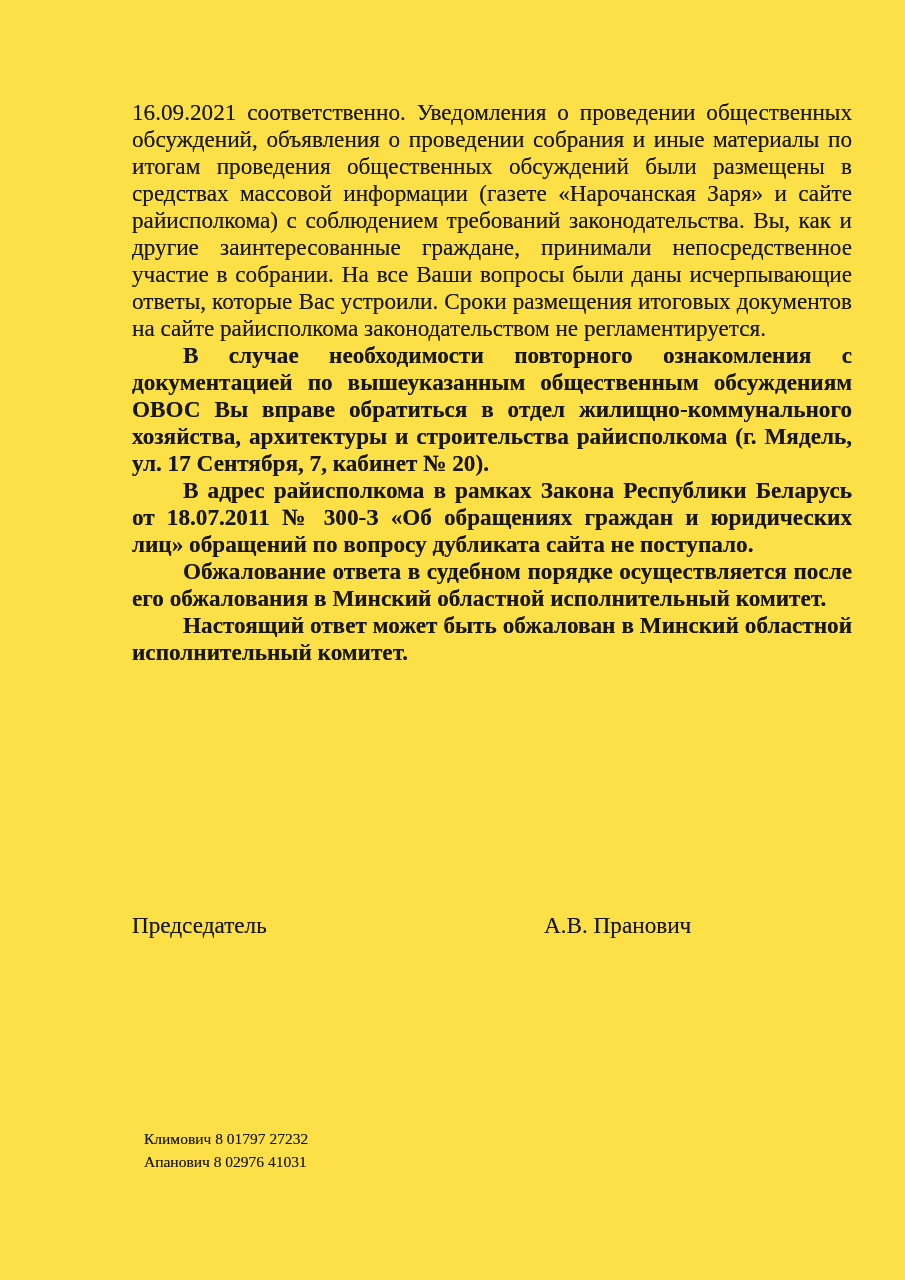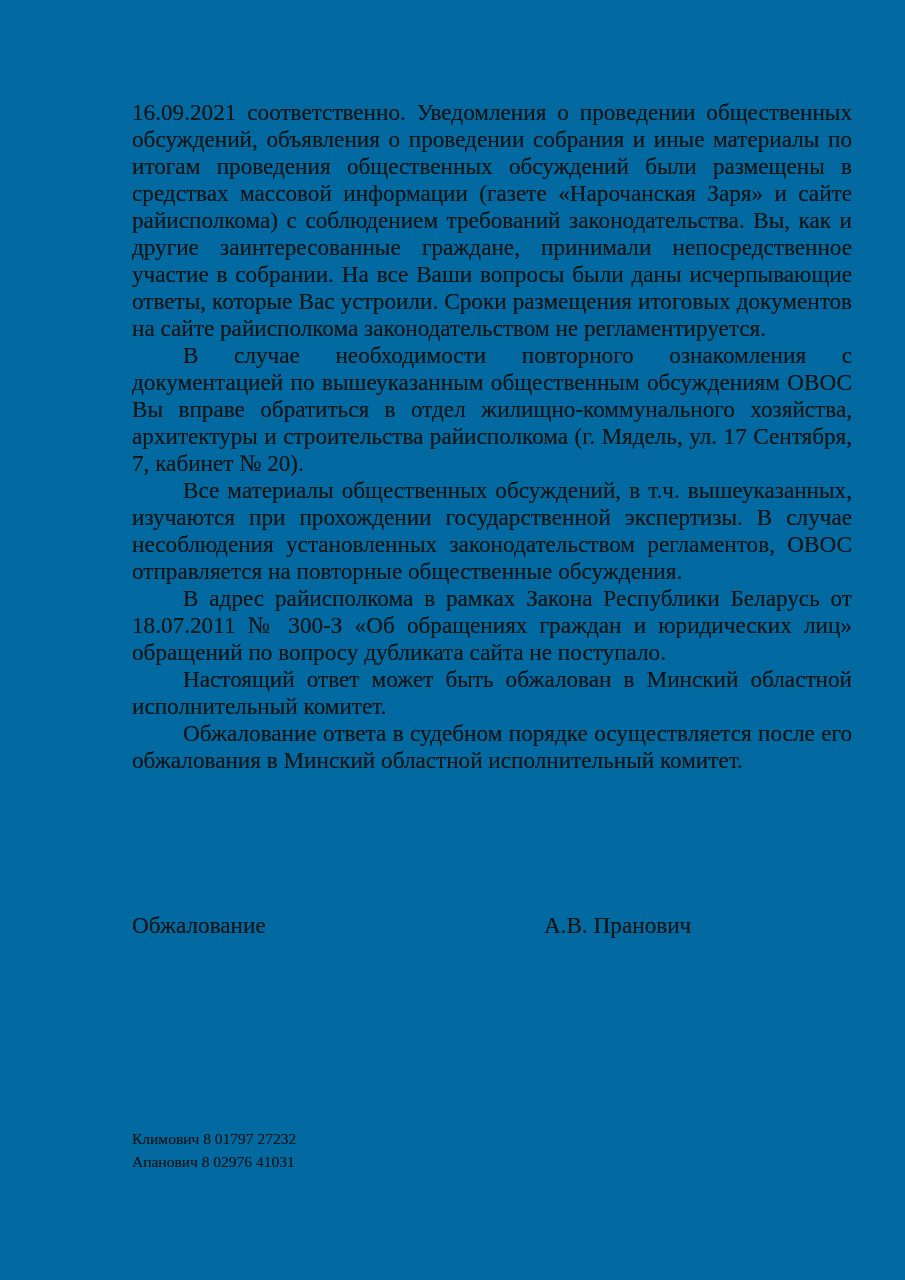--- a/index.html
+++ b/index.html
@@ -25,20 +25,21 @@
     line-height: 27px;
     text-align: justify;
     text-shadow: 0 0 0.5px rgba(0,0,0,0.55);
   }
   .para {
     margin: 0;
     padding: 0;
   }
   .para.indent {
     text-indent: 51px;
+    font-weight: bold;
   }
   .signature {
     position: absolute;
     left: 132px;
     top: 912px;
     width: 720px;
     height: 28px;
     font-size: 23.2px;
     line-height: 27px;
     text-shadow: 0 0 0.5px rgba(0,0,0,0.55);
@@ -52,37 +53,37 @@
   .contacts {
     position: absolute;
     left: 132px;
     top: 1128px;
     font-size: 15.5px;
     line-height: 22.5px;
     text-shadow: 0 0 0.4px rgba(0,0,0,0.5);
   }
   .contact-line {
     white-space: nowrap;
+    margin-left: 12px;
   }
 </style>
 </head>
 <body>
 
-<div class="page" style="background: #0369a1; color: rgb(22, 22, 22);">
+<div class="page" style="background: #fde047; color: rgb(22, 22, 22);">
   <div class="letter-body" id="letterBody">
       <p class="para">16.09.2021 соответственно. Уведомления о проведении общественных обсуждений, объявления о проведении собрания и иные материалы по итогам проведения общественных обсуждений были размещены в средствах массовой информации (газете «Нарочанская Заря» и сайте райисполкома) с соблюдением требований законодательства. Вы, как и другие заинтересованные граждане, принимали непосредственное участие в собрании. На все Ваши вопросы были даны исчерпывающие ответы, которые Вас устроили. Сроки размещения итоговых документов на сайте райисполкома законодательством не регламентируется.</p>
       <p class="para indent">В случае необходимости повторного ознакомления с документацией по вышеуказанным общественным обсуждениям ОВОС Вы вправе обратиться в отдел жилищно-коммунального хозяйства, архитектуры и строительства райисполкома (г. Мядель, ул. 17 Сентября, 7, кабинет № 20).</p>
-      <p class="para indent">Все материалы общественных обсуждений, в т.ч. вышеуказанных, изучаются при прохождении государственной экспертизы. В случае несоблюдения установленных законодательством регламентов, ОВОС отправляется на повторные общественные обсуждения.</p>
       <p class="para indent">В адрес райисполкома в рамках Закона Республики Беларусь от 18.07.2011  № 300-З  «Об обращениях граждан и юридических лиц» обращений по вопросу дубликата сайта не поступало.</p>
+      <p class="para indent">Обжалование ответа в судебном порядке осуществляется после его обжалования в Минский областной исполнительный комитет.</p>
       <p class="para indent">Настоящий ответ может быть обжалован в Минский областной исполнительный комитет.</p>
-      <p class="para indent">Обжалование ответа в судебном порядке осуществляется после его обжалования в Минский областной исполнительный комитет.</p>
     </div>
 
   <div class="signature">
-    <span class="sig-role">Обжалование</span>
+    <span class="sig-role">Председатель</span>
     <span class="sig-name">А.В. Пранович</span>
   </div>
 
   <div class="contacts" id="contactsBlock">
       <div class="contact-line">Климович 8 01797 27232</div>
       <div class="contact-line">Апанович 8 02976 41031</div>
     </div>
 </div>
 
 </body></html>

